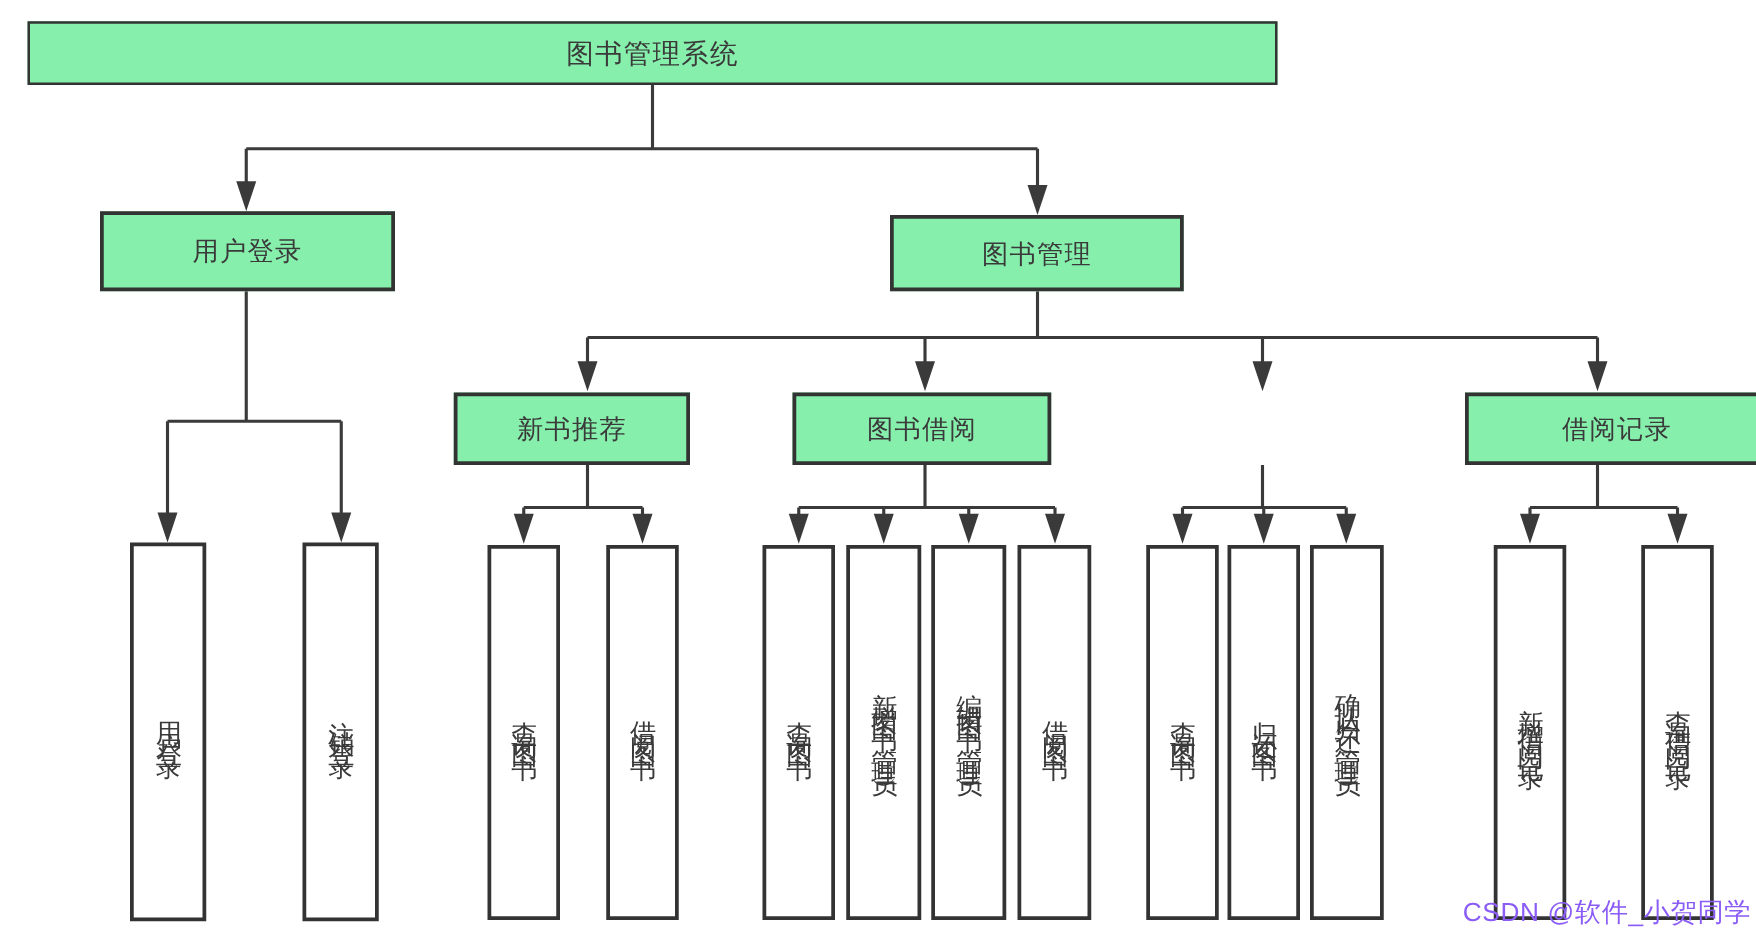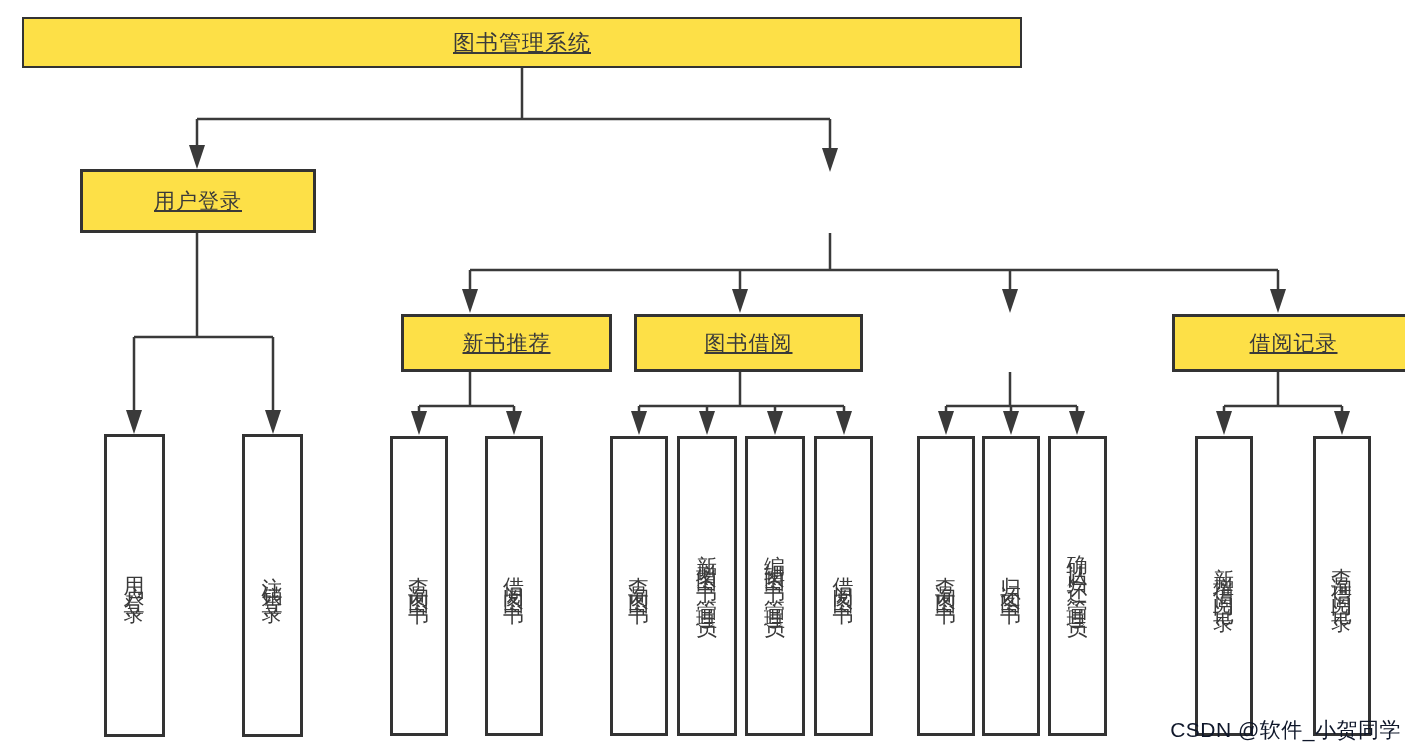--- a/index.html
+++ b/index.html
@@ -15,28 +15,27 @@
   }
   .wires {
     position: absolute;
     left: 0; top: 0;
     width: 1405px; height: 747px;
     pointer-events: none;
   }
   .node {
     position: absolute;
     border: 3px solid #333333;
-    background: #fde047;
+    background: #86efac;
     display: flex;
     align-items: center;
     justify-content: center;
     font-size: 21px;
     letter-spacing: 1px;
     color: #3a3a3a;
-    text-decoration: underline;
   }
   .node.root {
     border-width: 2.5px;
     font-size: 22px;
   }
   .leaf {
     position: absolute;
     border: 3px solid #333333;
     background: #ffffff;
     display: flex;
@@ -51,21 +50,21 @@
     letter-spacing: 9px;
     line-height: 1;
     color: #3a3a3a;
     white-space: nowrap;
   }
   .watermark {
     position: absolute;
     right: 4px;
     top: 716px;
     font-size: 21px;
-    color: #0f172a;
+    color: #8b5cf6;
     letter-spacing: 0.5px;
     z-index: 5;
     white-space: nowrap;
   }
 </style>
 </head>
 <body>
 
 <div class="stage">
 
@@ -109,25 +108,28 @@
     </g>
   </svg>
 
   <div class="node root" style="left:22px; top:17px; width:1000px; height:51px;">
     <span>图书管理系统</span>
   </div>
 
   <div class="node" style="left:80px; top:169px; width:236px; height:64px;">
     <span>用户登录</span>
   </div>
+  <div class="node" style="left:712px; top:172px; width:235px; height:61px;">
+    <span>图书管理</span>
+  </div>
 
-  <div class="node" style="left:363px; top:314px; width:211px; height:58px;margin-left:38px;">
+  <div class="node" style="left:363px; top:314px; width:189px; height:58px;">
     <span>新书推荐</span>
   </div>
-  <div class="node" style="left:634px; top:314px; width:229px; height:58px;">
+  <div class="node" style="left:634px; top:314px; width:207px; height:58px;">
     <span>图书借阅</span>
   </div>
   <div class="node" style="left:1172px; top:314px; width:243px; height:58px;">
     <span>借阅记录</span>
   </div>
 
   <div class="leaf" style="left:104px; top:434px; width:61px; height:303px;">
     <span class="vtext">用户登录</span>
   </div>
   <div class="leaf" style="left:242px; top:434px; width:61px; height:303px;">

